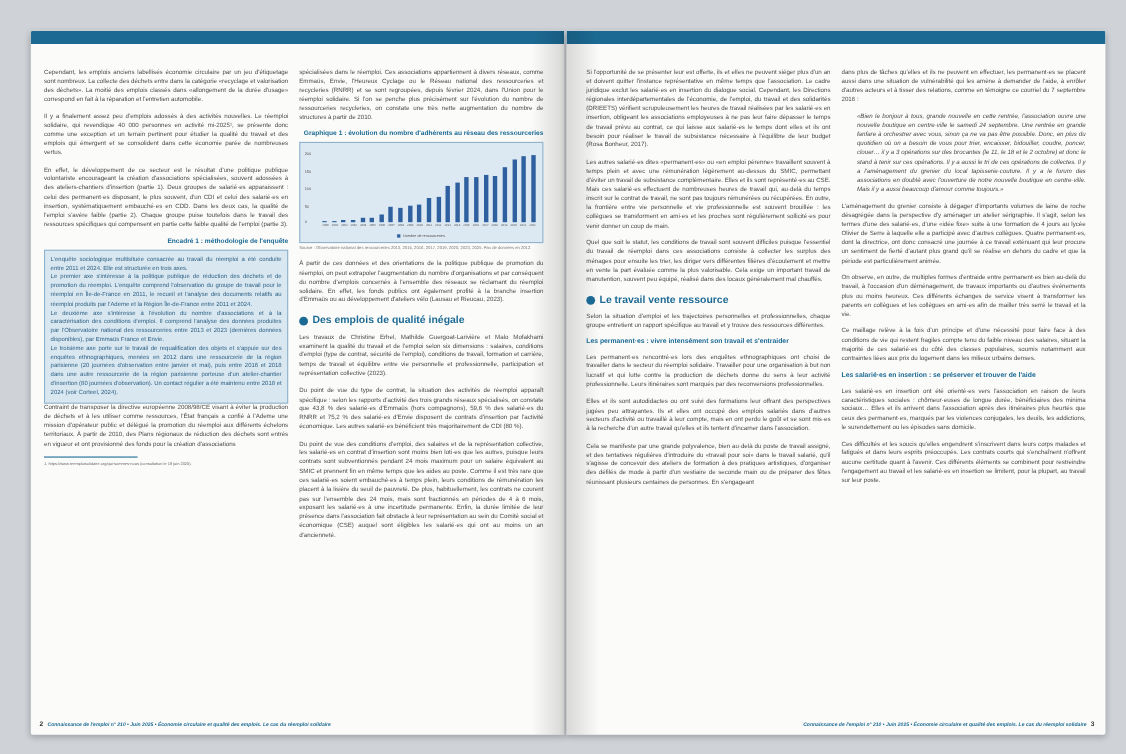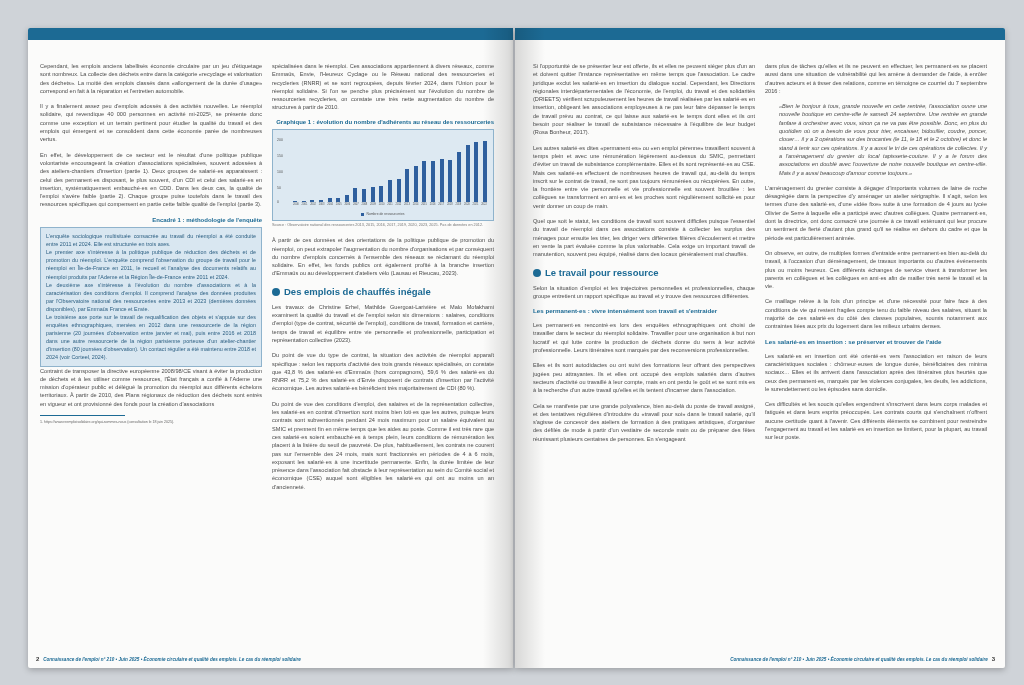--- a/index.html
+++ b/index.html
@@ -119,21 +119,21 @@
             <span>2020</span>
             <span>2021</span>
             <span>2022</span>
           </div>
         <div class="legend"><span class="sw"></span><span>Nombre de ressourceries</span></div>
       </div>
       <div class="source">Source : Observatoire national des ressourceries 2013, 2015, 2016, 2017, 2019, 2020, 2023, 2025. Pas de données en 2012.</div>
       <p>À partir de ces données et des orientations de la politique publique de promotion du réemploi, on peut extrapoler l'augmentation du nombre d'organisations et par conséquent du nombre d'emplois concernés à l'ensemble des réseaux se réclamant du réemploi solidaire. En effet, les fonds publics ont également profité à la branche insertion d'Emmaüs ou au développement d'ateliers vélo (Lausau et Rieucau, 2023).</p>
       <div class="h2">
         <span class="dot"></span>
-        <span>Des emplois de chauffés inégale</span>
+        <span>Des emplois de qualité inégale</span>
       </div>
       <p>Les travaux de Christine Erhel, Mathilde Guergoat-Larivière et Malo Mofakhami examinent la qualité du travail et de l'emploi selon six dimensions : salaires, conditions d'emploi (type de contrat, sécurité de l'emploi), conditions de travail, formation et carrière, temps de travail et équilibre entre vie personnelle et professionnelle, participation et représentation collective (2023).</p>
       <p>Du point de vue du type de contrat, la situation des activités de réemploi apparaît spécifique : selon les rapports d'activité des trois grands réseaux spécialisés, on constate que 43,8 % des salarié·es d'Emmaüs (hors compagnons), 59,6 % des salarié·es du RNRR et 75,2 % des salarié·es d'Envie disposent de contrats d'insertion par l'activité économique. Les autres salarié·es bénéficient très majoritairement de CDI (80 %).</p>
       <p>Du point de vue des conditions d'emploi, des salaires et de la représentation collective, les salarié·es en contrat d'insertion sont moins bien loti·es que les autres, puisque leurs contrats sont subventionnés pendant 24 mois maximum pour un salaire équivalent au SMIC et prennent fin en même temps que les aides au poste. Comme il est très rare que ces salarié·es soient embauché·es à temps plein, leurs conditions de rémunération les placent à la lisière du seuil de pauvreté. De plus, habituellement, les contrats ne courent pas sur l'ensemble des 24 mois, mais sont fractionnés en périodes de 4 à 6 mois, exposant les salarié·es à une incertitude permanente. Enfin, la durée limitée de leur présence dans l'association fait obstacle à leur représentation au sein du Comité social et économique (CSE) auquel sont éligibles les salarié·es qui ont au moins un an d'ancienneté.</p>
     </div>
 
     <div class="footer" style="left:8px;">
       <span class="pnum">2</span>&nbsp;&nbsp;
       <span>Connaissance de l'emploi n° 210 • Juin 2025 • Économie circulaire et qualité des emplois. Le cas du réemploi solidaire</span>
     </div>
@@ -142,21 +142,21 @@
   <div class="page right">
     <div class="topbar"></div>
     <div class="gutter-r"></div>
 
     <div class="col" style="left:18px;width:222px;">
       <p>Si l'opportunité de se présenter leur est offerte, ils et elles ne peuvent siéger plus d'un an et doivent quitter l'instance représentative en même temps que l'association. Le cadre juridique exclut les salarié·es en insertion du dialogue social. Cependant, les Directions régionales interdépartementales de l'économie, de l'emploi, du travail et des solidarités (DRIEETS) vérifient scrupuleusement les heures de travail réalisées par les salarié·es en insertion, obligeant les associations employeuses à ne pas leur faire dépasser le temps de travail prévu au contrat, ce qui laisse aux salarié·es le temps dont elles et ils ont besoin pour réaliser le travail de subsistance nécessaire à l'équilibre de leur budget (Rosa Bonheur, 2017).</p>
       <p>Les autres salarié·es dites «permanent·es» ou «en emploi pérenne» travaillent souvent à temps plein et avec une rémunération légèrement au-dessus du SMIC, permettant d'éviter un travail de subsistance complémentaire. Elles et ils sont représenté·es au CSE. Mais ces salarié·es effectuent de nombreuses heures de travail qui, au-delà du temps inscrit sur le contrat de travail, ne sont pas toujours rémunérées ou récupérées. En outre, la frontière entre vie personnelle et vie professionnelle est souvent brouillée : les collègues se transforment en ami·es et les proches sont régulièrement sollicité·es pour venir donner un coup de main.</p>
       <p>Quel que soit le statut, les conditions de travail sont souvent difficiles puisque l'essentiel du travail de réemploi dans ces associations consiste à collecter les surplus des ménages pour ensuite les trier, les diriger vers différentes filières d'écoulement et mettre en vente la part évaluée comme la plus valorisable. Cela exige un important travail de manutention, souvent peu équipé, réalisé dans des locaux généralement mal chauffés.</p>
       <div class="h2">
         <span class="dot"></span>
-        <span>Le travail pour ressource</span>
+        <span>Le travail vente ressource</span>
       </div>
       <p>Selon la situation d'emploi et les trajectoires personnelles et professionnelles, chaque groupe entretient un rapport spécifique au travail et y trouve des ressources différentes.</p>
       <div class="h3">Les permanent·es : vivre intensément son travail et s'entraider</div>
       <p>Les permanent·es rencontré·es lors des enquêtes ethnographiques ont choisi de travailler dans le secteur du réemploi solidaire. Travailler pour une organisation à but non lucratif et qui lutte contre la production de déchets donne du sens à leur activité professionnelle. Leurs itinéraires sont marqués par des reconversions professionnelles.</p>
       <p>Elles et ils sont autodidactes ou ont suivi des formations leur offrant des perspectives jugées peu attrayantes. Ils et elles ont occupé des emplois salariés dans d'autres secteurs d'activité ou travaillé à leur compte, mais en ont perdu le goût et se sont mis·es à la recherche d'un autre travail qu'elles et ils tentent d'incarner dans l'association.</p>
       <p>Cela se manifeste par une grande polyvalence, bien au-delà du poste de travail assigné, et des tentatives régulières d'introduire du «travail pour soi» dans le travail salarié, qu'il s'agisse de concevoir des ateliers de formation à des pratiques artistiques, d'organiser des défilés de mode à partir d'un vestiaire de seconde main ou de préparer des fêtes réunissant plusieurs centaines de personnes. En s'engageant</p>
     </div>
 
     <div class="col" style="left:250px;width:222px;">
       <p>dans plus de tâches qu'elles et ils ne peuvent en effectuer, les permanent·es se placent aussi dans une situation de vulnérabilité qui les amène à demander de l'aide, à enrôler d'autres acteurs et à tisser des relations, comme en témoigne ce courriel du 7 septembre 2016 :</p>

